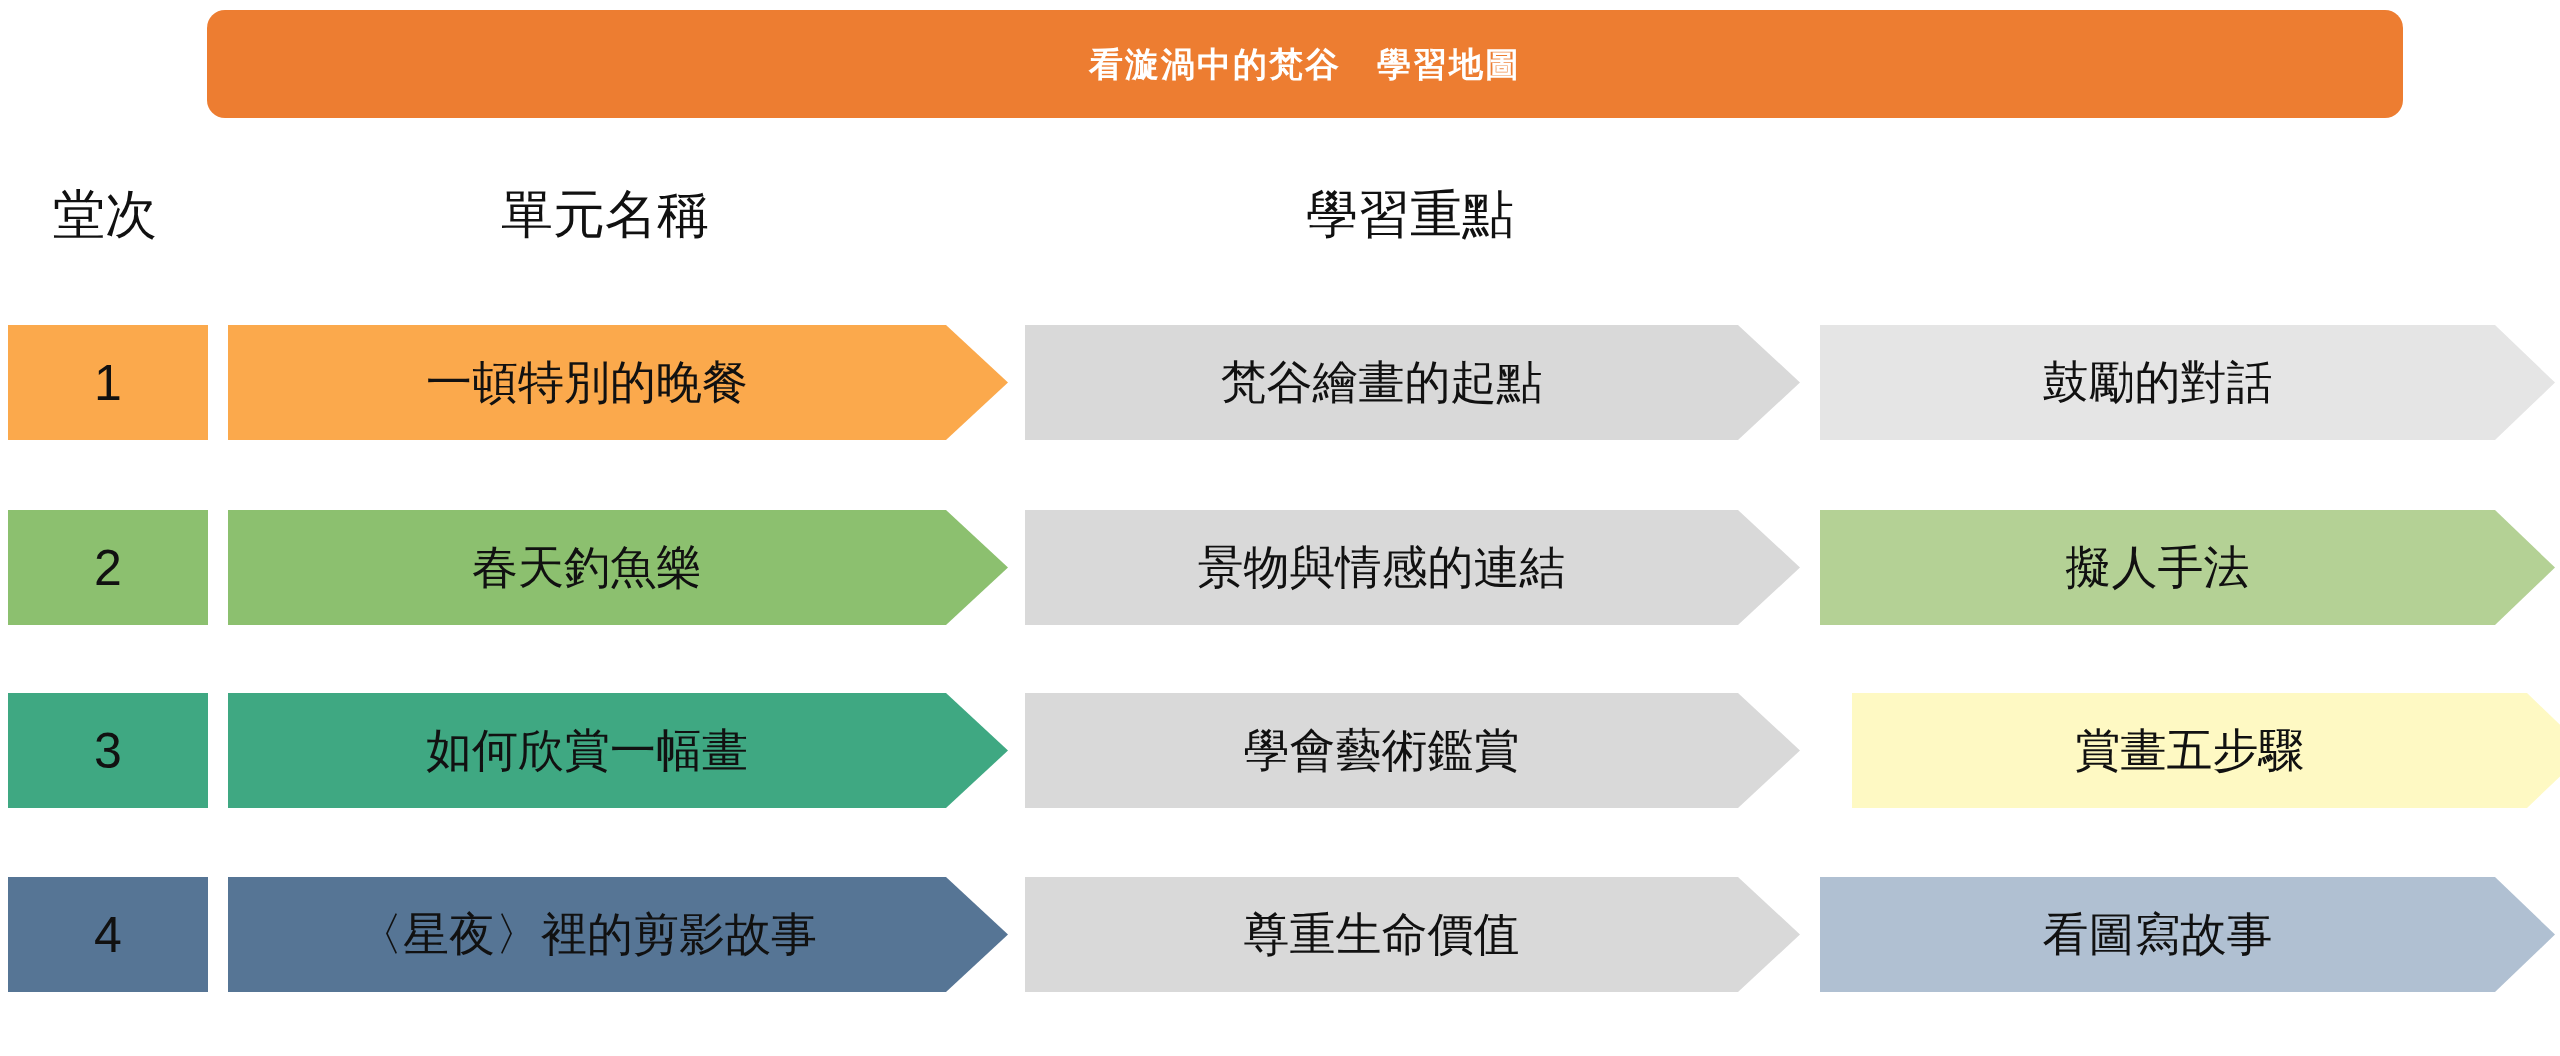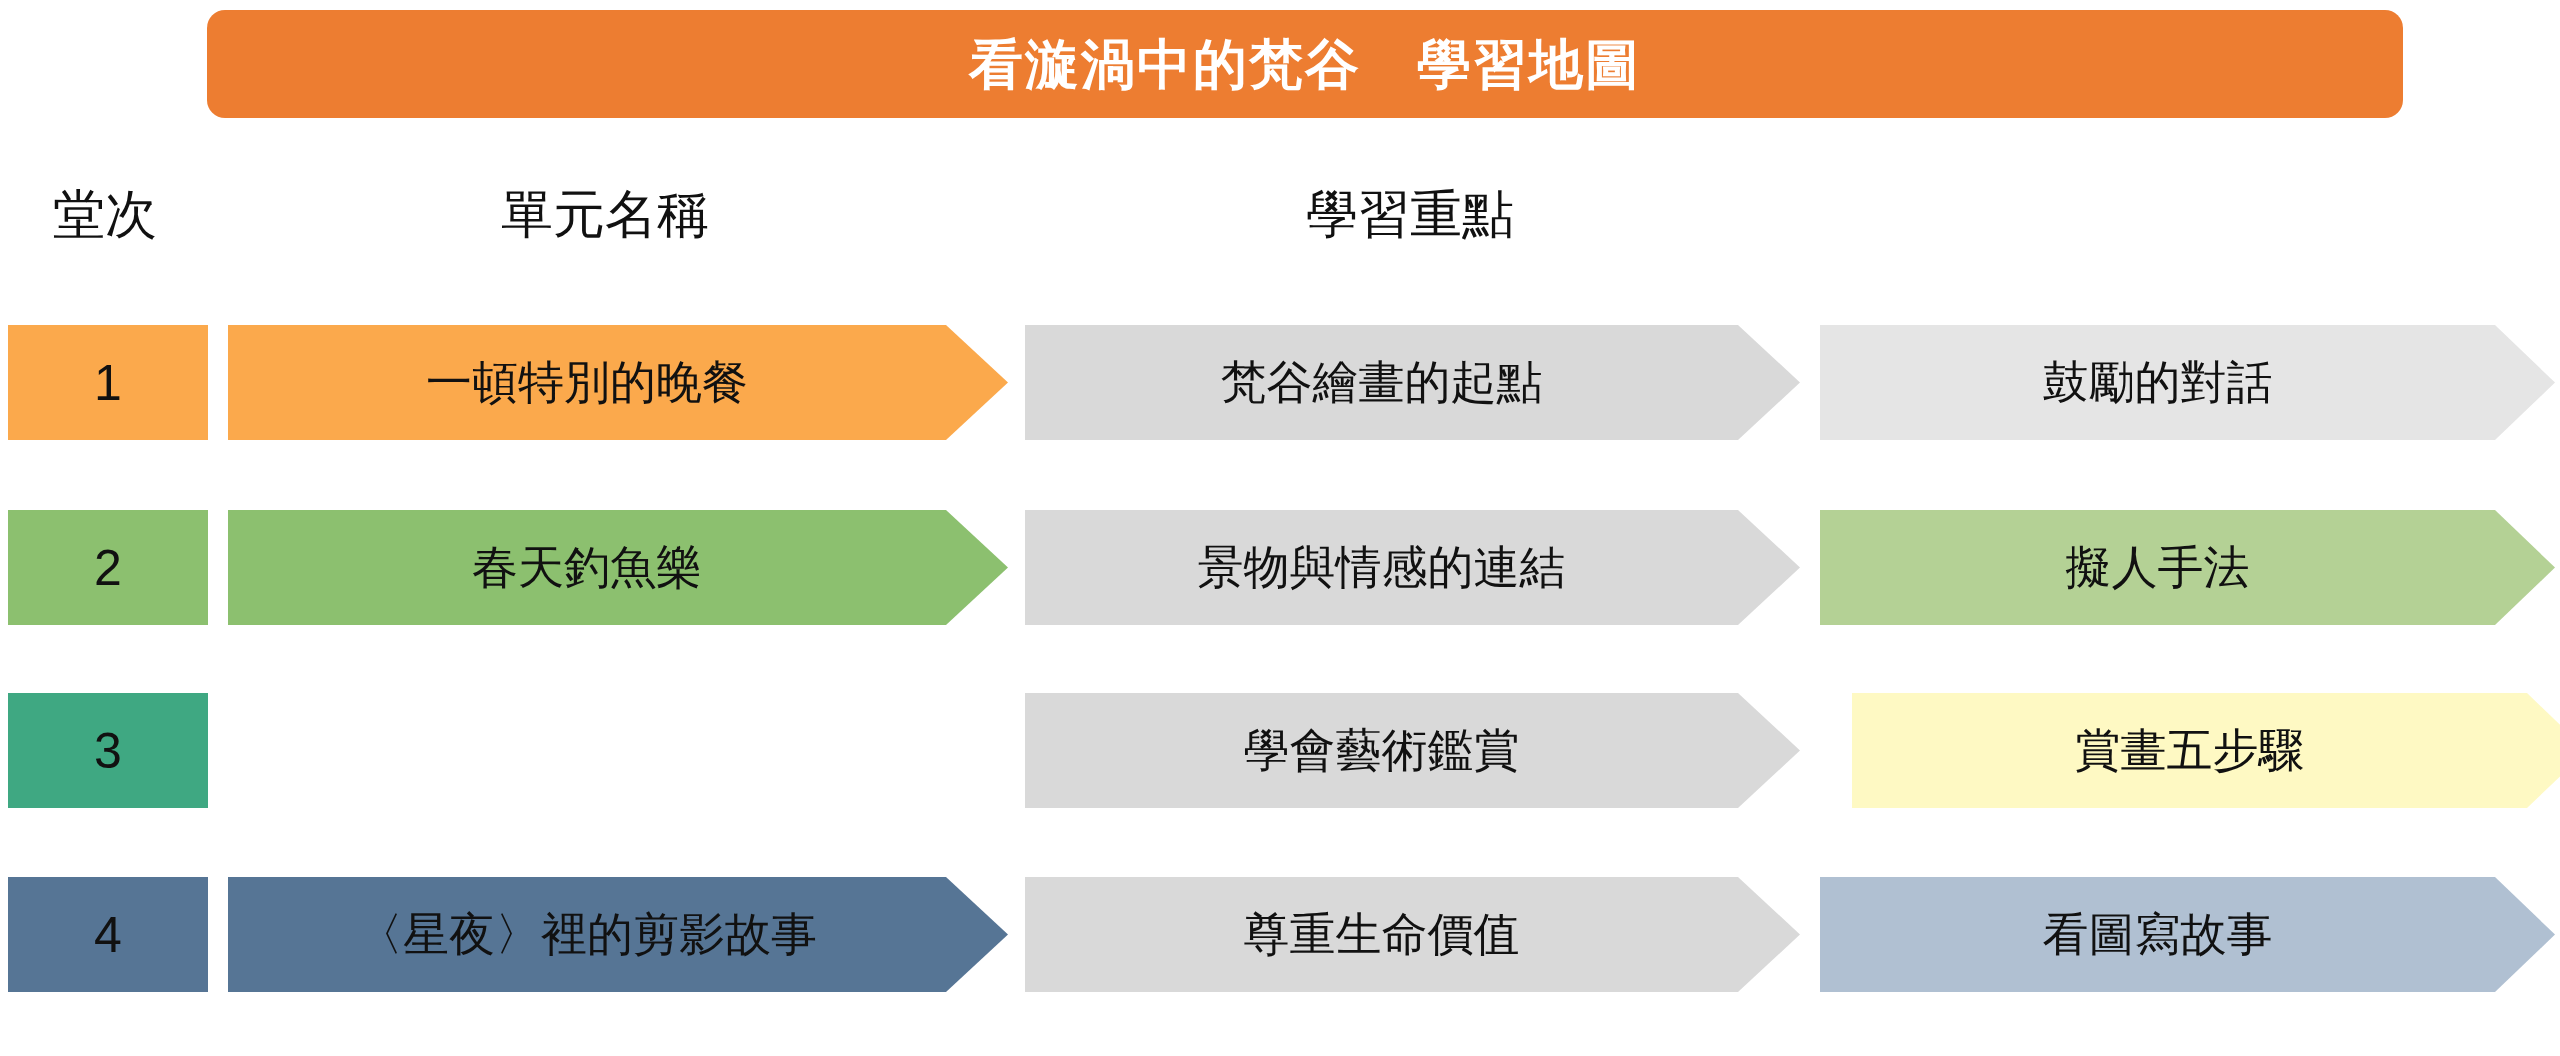--- a/index.html
+++ b/index.html
@@ -23,21 +23,21 @@
     width: 2196px;
     height: 108px;
     background: #ED7D31;
     border-radius: 18px;
     display: flex;
     align-items: center;
     justify-content: center;
   }
   #title-text {
     color: #ffffff;
-    font-size: 54px;
+    font-size: 34px;
     font-weight: bold;
     letter-spacing: 2px;
     white-space: pre;
     line-height: 1;
   }
 
   
   #header-row {
     position: absolute;
     left: 0;
@@ -141,20 +141,21 @@
 
 <div class="map-row" id="row-1">
   <div class="num-box" style="background-color: rgb(140, 192, 111);">2</div>
   <div class="chev chev-unit" style="background-color: rgb(140, 192, 111);">春天釣魚樂</div>
   <div class="chev chev-focus" style="background-color: rgb(217, 217, 217);">景物與情感的連結</div>
   <div class="chev chev-task" style="background-color: rgb(180, 209, 149); font-family: Liberation Mono, monospace;">擬人手法</div>
 </div>
 
 <div class="map-row" id="row-2">
   <div class="num-box" style="background-color: rgb(63, 168, 130);">3</div>
+  <div class="chev chev-unit" style="background-color: rgb(63, 168, 130);">如何欣賞一幅畫</div>
   <div class="chev chev-focus" style="background-color: rgb(217, 217, 217); text-align: right;">學會藝術鑑賞</div>
   <div class="chev chev-task" style="background-color: #fef9c3; margin-left: 32px;">賞畫五步驟</div>
 </div>
 
 <div class="map-row" id="row-3">
   <div class="num-box" style="background-color: rgb(86, 117, 149);">4</div>
   <div class="chev chev-unit" style="background-color: rgb(86, 117, 149);">〈星夜〉裡的剪影故事</div>
   <div class="chev chev-focus" style="background-color: rgb(217, 217, 217);">尊重生命價值</div>
   <div class="chev chev-task" style="background-color: rgb(176, 192, 210);">看圖寫故事</div>
 </div>

